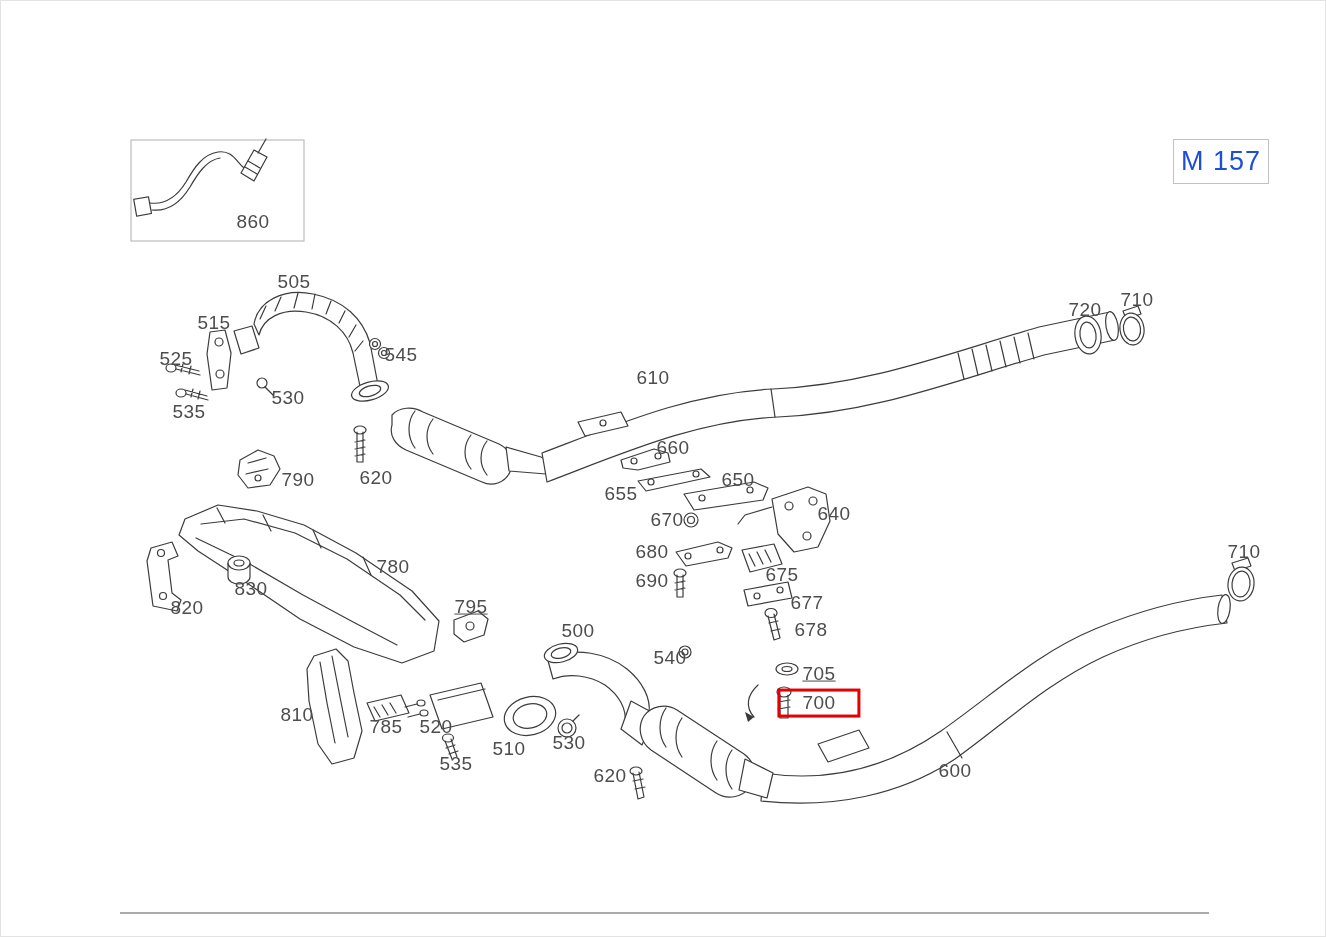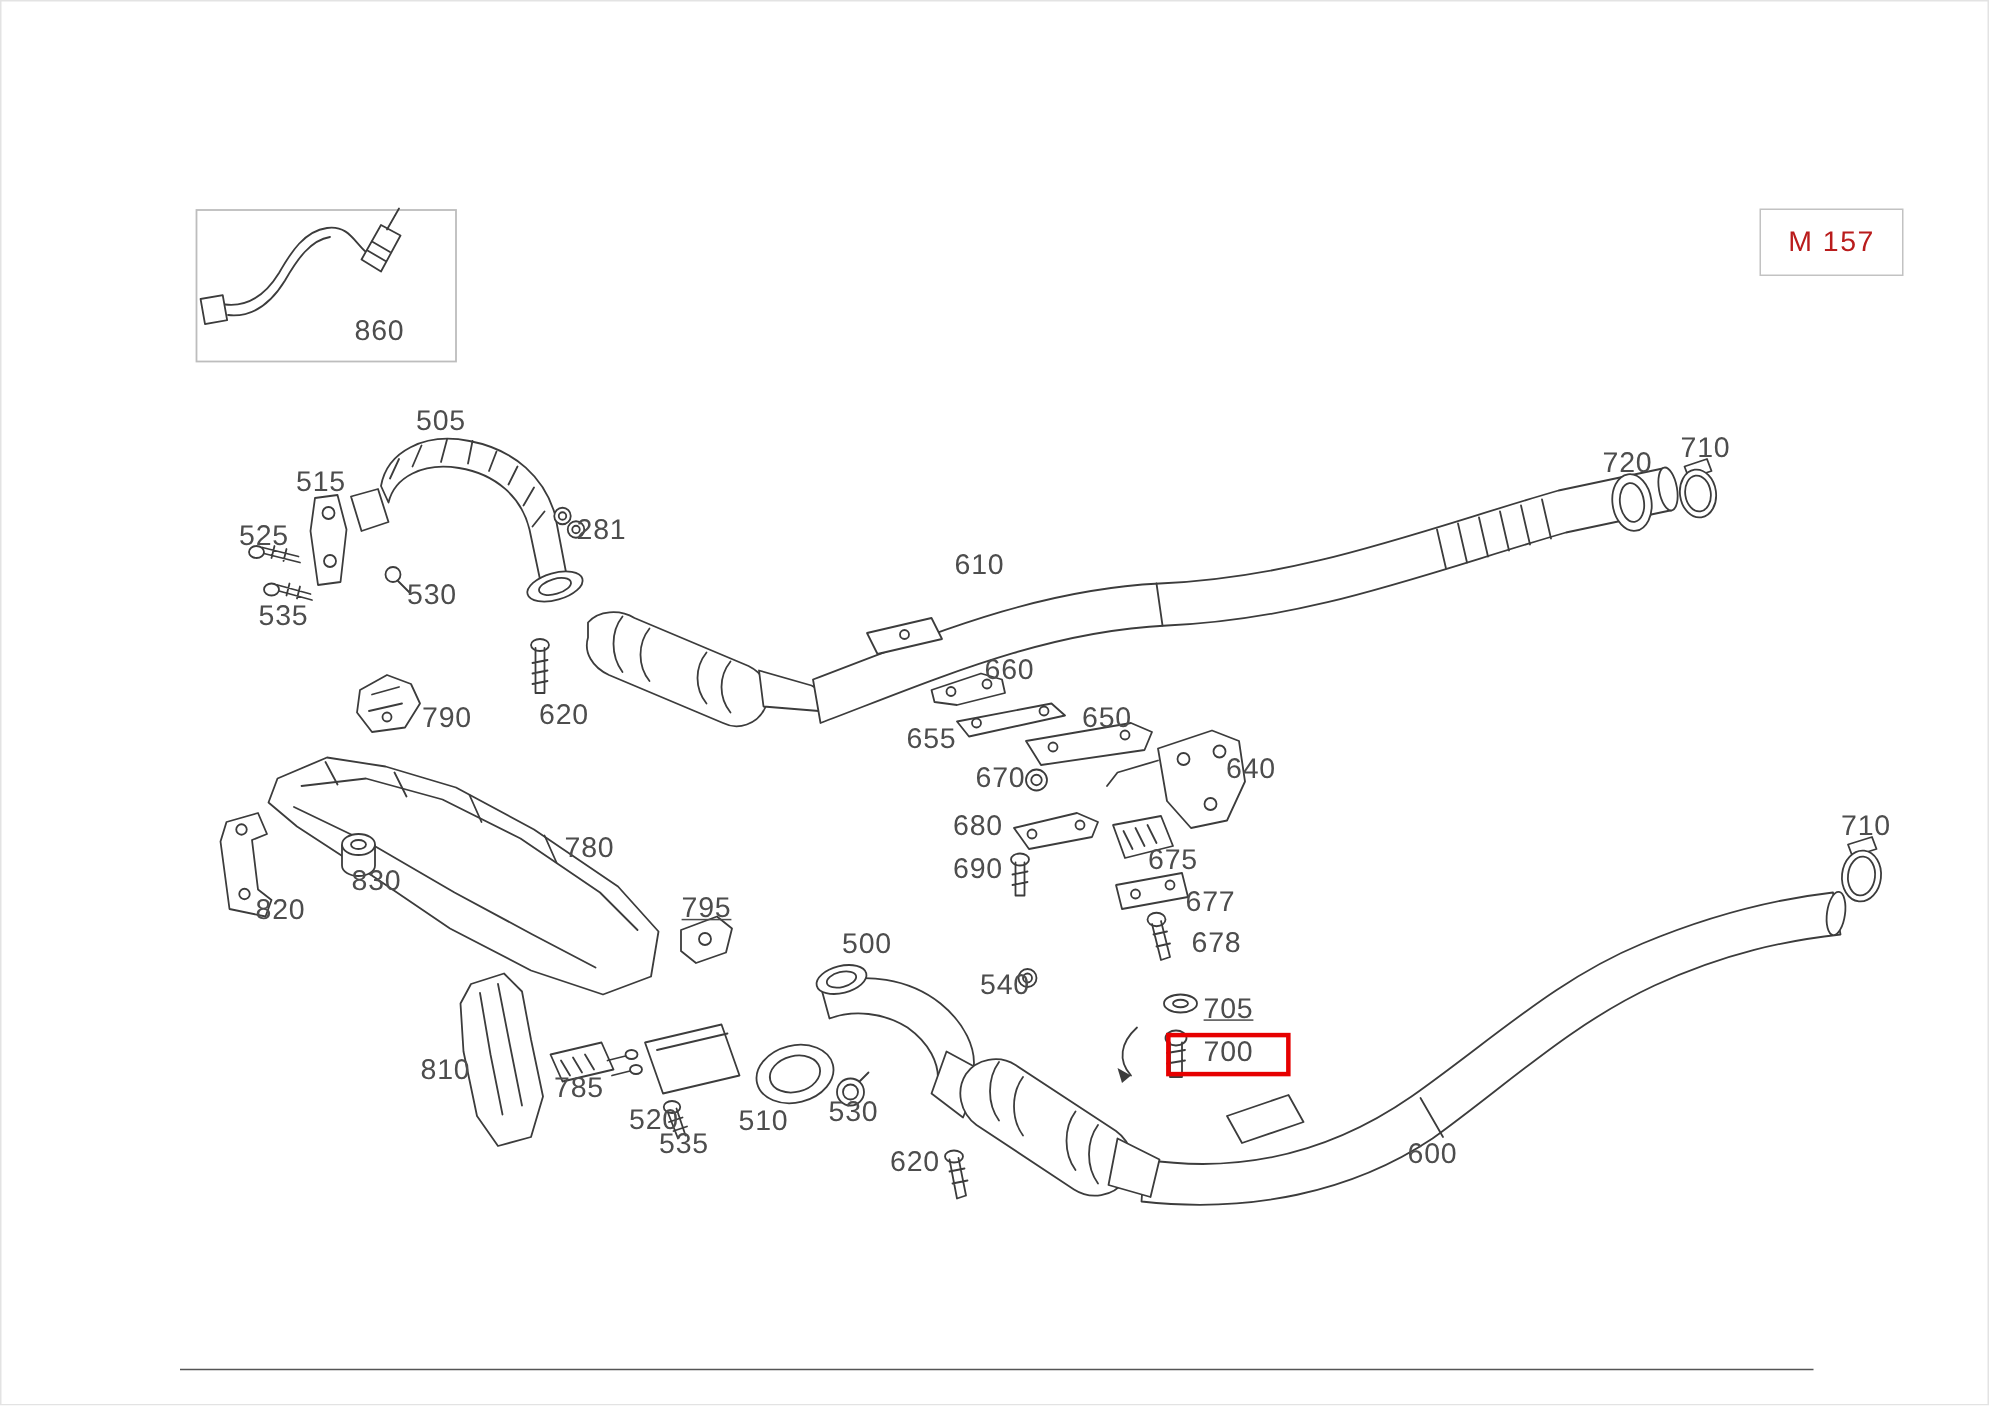--- a/index.html
+++ b/index.html
@@ -29,22 +29,22 @@
   .part-label.highlighted{
     border:3px solid #e60000;
     padding:1px 22px;
   }
   .engine-code{
     position:absolute;
     left:1172px;top:138px;
     width:94px;height:43px;
     border:1px solid #c2c2c2;
     display:flex;align-items:center;justify-content:center;
-    font-size:19px;
-    color:#b91c1c;
+    font-size:27px;
+    color:#1d4ed8;
     letter-spacing:1px;
   }
 </style>
 </head>
 <body>
 
 <div class="canvas">
 
   <svg class="art" width="1326" height="937" viewBox="0 0 1326 937">
 
@@ -304,21 +304,21 @@
     </g>
   </svg>
 
   <div class="labels">
       <div class="part-label" style="left: 252px; top: 221px;">860</div>
       <div class="part-label" style="left: 293px; top: 281px;">505</div>
       <div class="part-label" style="left: 213px; top: 322px;">515</div>
       <div class="part-label" style="left: 175px; top: 358px;">525</div>
       <div class="part-label" style="left: 188px; top: 411px;">535</div>
       <div class="part-label" style="left: 287px; top: 397px;">530</div>
-      <div class="part-label" style="left: 400px; top: 354px;">281</div>
+      <div class="part-label" style="left: 400px; top: 354px;">545</div>
       <div class="part-label" style="left: 652px; top: 377px;">610</div>
       <div class="part-label" style="left: 375px; top: 477px;">620</div>
       <div class="part-label" style="left: 672px; top: 447px;">660</div>
       <div class="part-label" style="left: 620px; top: 493px;">655</div>
       <div class="part-label" style="left: 737px; top: 479px;">650</div>
       <div class="part-label" style="left: 666px; top: 519px;">670</div>
       <div class="part-label" style="left: 833px; top: 513px;">640</div>
       <div class="part-label" style="left: 651px; top: 551px;">680</div>
       <div class="part-label" style="left: 651px; top: 580px;">690</div>
       <div class="part-label" style="left: 781px; top: 574px;">675</div>
@@ -328,21 +328,21 @@
       <div class="part-label" style="left: 1136px; top: 299px;">710</div>
       <div class="part-label" style="left: 297px; top: 479px;">790</div>
       <div class="part-label" style="left: 392px; top: 566px;">780</div>
       <div class="part-label" style="left: 250px; top: 588px;">830</div>
       <div class="part-label" style="left: 186px; top: 607px;">820</div>
       <div class="part-label" style="left: 470px; top: 606px; text-decoration: underline;">795</div>
       <div class="part-label" style="left: 577px; top: 630px;">500</div>
       <div class="part-label" style="left: 669px; top: 657px;">540</div>
       <div class="part-label" style="left: 296px; top: 714px;">810</div>
       <div class="part-label" style="left: 385px; top: 726px;">785</div>
-      <div class="part-label" style="left: 435px; top: 747px;">520</div>
+      <div class="part-label" style="left: 435px; top: 726px;">520</div>
       <div class="part-label" style="left: 455px; top: 763px;">535</div>
       <div class="part-label" style="left: 508px; top: 748px;">510</div>
       <div class="part-label" style="left: 568px; top: 742px;">530</div>
       <div class="part-label" style="left: 609px; top: 775px;">620</div>
       <div class="part-label" style="left: 954px; top: 770px;">600</div>
       <div class="part-label" style="left: 818px; top: 673px; text-decoration: underline;">705</div>
       <div class="part-label highlighted" style="left: 818px; top: 702px; border-color: rgb(230, 0, 0);">700</div>
       <div class="part-label" style="left: 1243px; top: 551px;">710</div>
     </div>
 

